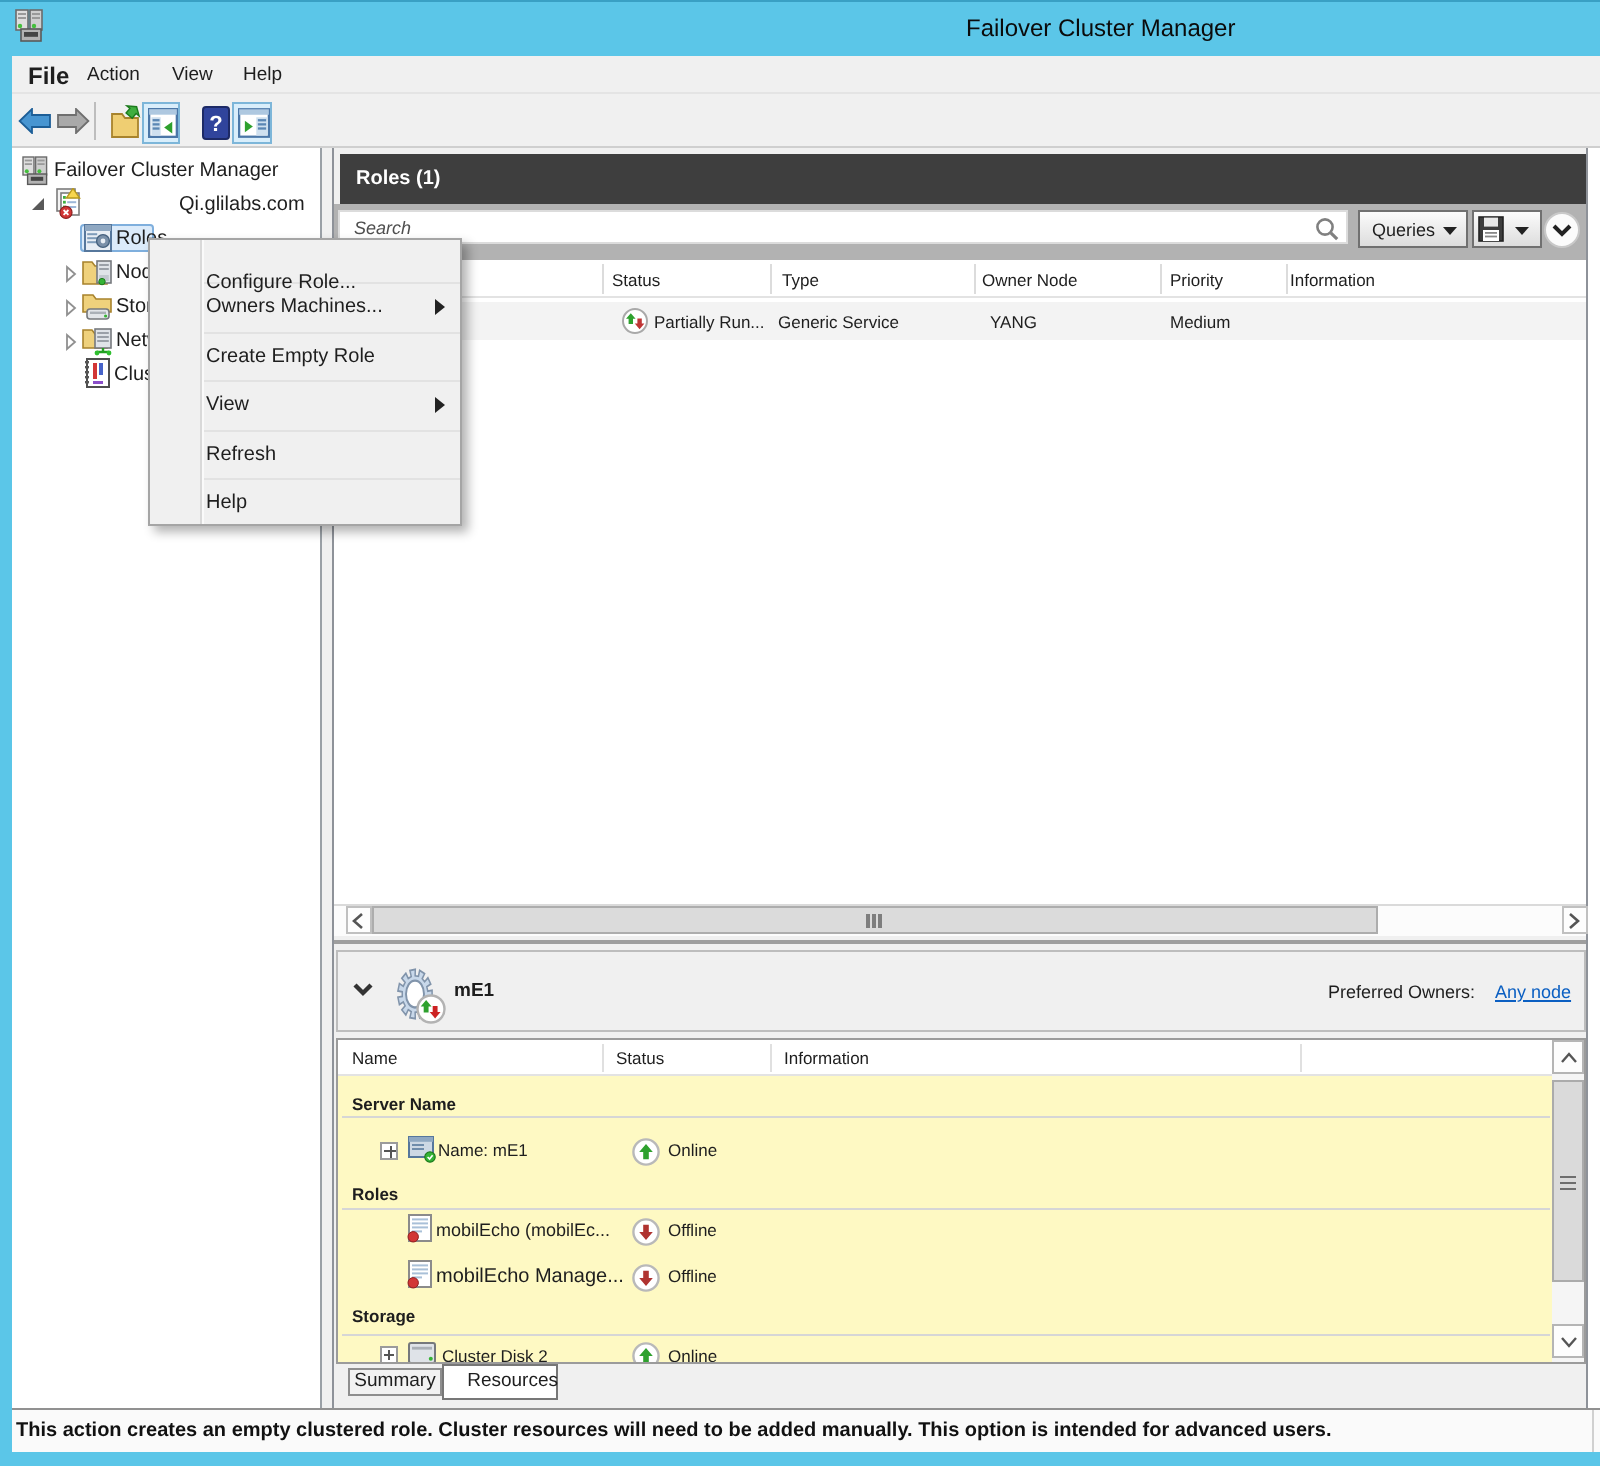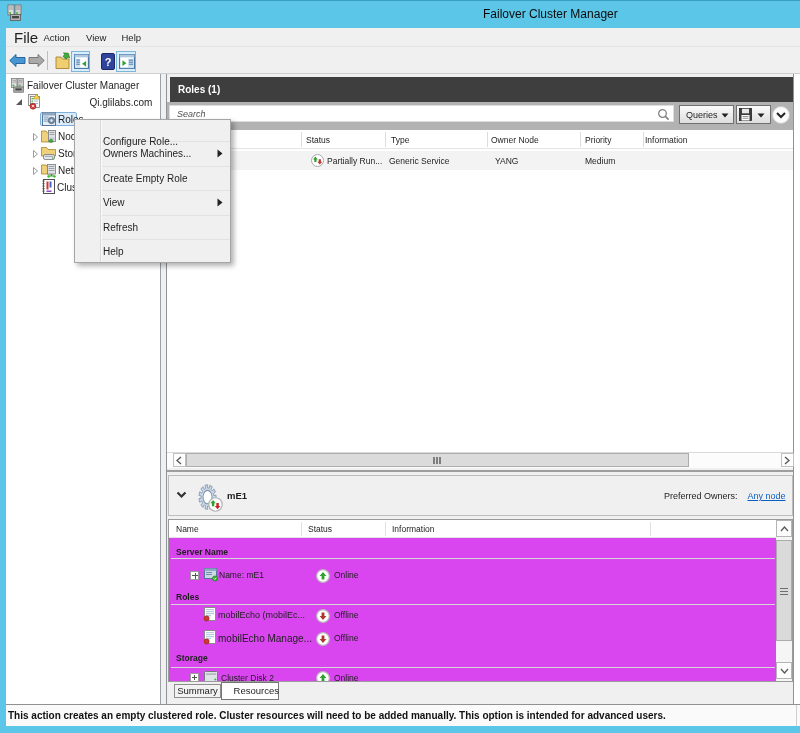--- a/index.html
+++ b/index.html
@@ -24,21 +24,21 @@
   <rect x="3.5" y="10.5" width="10" height="6" fill="#b3b3b3" stroke="#595959" stroke-width="0.8"></rect>
   <rect x="5" y="12" width="7" height="2.4" fill="#454545"></rect>
 </svg>
 <div class="a" style="left:483px;top:0;height:28px;line-height:29px;font-size:12px;color:#0b0b0b;">Failover Cluster Manager</div>
 
 <div class="a" style="left:0;top:28px;width:6px;height:698px;background:#5bc6e8;"></div>
 
 <div class="a" style="left:0;top:726px;width:800px;height:7px;background:#5bc6e8;"></div>
 
 <div class="a" style="left:6px;top:28px;width:794px;height:19px;background:#f0f0f0;border-bottom:1px solid #e4e4e4;"></div>
-<div class="a" style="left:14px;top:28px;height:19px;line-height:20px;font-size:15px;">File</div>
+<div class="a" style="left:14px;top:28px;height:19px;line-height:20px;font-size:12px;font-weight:bold;">File</div>
 <div class="a" style="left:43.5px;top:28px;height:19px;line-height:20px;font-size:9.5px;">Action</div>
 <div class="a" style="left:86px;top:28px;height:19px;line-height:20px;font-size:9.5px;">View</div>
 <div class="a" style="left:121.5px;top:28px;height:19px;line-height:20px;font-size:9.5px;">Help</div>
 
 <div class="a" style="left:6px;top:47px;width:794px;height:27px;background:#f0f0f0;border-bottom:1px solid #cfcfcf;"></div>
 <svg class="a" style="left:9px;top:54px;" width="17" height="13" viewBox="0 0 17 13">
   <path d="M7 0.5 L7 3.5 L16 3.5 L16 9.5 L7 9.5 L7 12.5 L0.8 6.5 Z" fill="#4795d1" stroke="#1c5e97" stroke-width="0.9"></path>
 </svg>
 <svg class="a" style="left:28px;top:54px;" width="17" height="13" viewBox="0 0 17 13">
   <path d="M10 0.5 L10 3.5 L1 3.5 L1 9.5 L10 9.5 L10 12.5 L16.2 6.5 Z" fill="#a9a9a9" stroke="#6f6f6f" stroke-width="0.9"></path>
@@ -255,21 +255,21 @@
 </svg>
 <svg class="a" style="left:208px;top:497px;" width="15" height="15" viewBox="0 0 16 16">
   <circle cx="8" cy="8" r="7.2" fill="#fff" stroke="#b3b3b3" stroke-width="1.3"></circle>
   <path d="M5.4 3.2 L8.3 6.6 L6.7 6.6 L6.7 9.8 L4.1 9.8 L4.1 6.6 L2.5 6.6 Z" fill="#2ea12e"></path>
   <path d="M10.2 13 L7.3 9.6 L8.9 9.6 L8.9 6.4 L11.5 6.4 L11.5 9.6 L13.1 9.6 Z" fill="#cc2222"></path>
 </svg>
 <div class="a b" style="left:227px;top:475px;height:41px;line-height:42px;font-size:9.5px;">mE1</div>
 <div class="a t10" style="left:664px;top:475px;height:41px;line-height:42px;color:#1e1e1e;font-size:9px;">Preferred Owners:</div>
 <div class="a t10" style="left:747.5px;top:475px;height:41px;line-height:42px;color:#0b5fc2;text-decoration:underline;font-size:9px;">Any node</div>
 
-<div class="a" style="left:168px;top:519px;width:625px;height:163px;background:#d946ef;border:1px solid #9b9b9b;overflow:hidden;" id="restable">
+<div class="a" style="left:168px;top:519px;width:625px;height:163px;background:#fef9c3;border:1px solid #9b9b9b;overflow:hidden;" id="restable">
 
   <div class="a" style="left:0;top:0;width:623px;height:18px;border-bottom:1px solid #e3e3e3;background:#fff;"></div>
   <div class="a" style="left:132px;top:2px;width:1px;height:14px;background:#e0e0e0;"></div>
   <div class="a" style="left:216px;top:2px;width:1px;height:14px;background:#e0e0e0;"></div>
   <div class="a" style="left:481px;top:2px;width:1px;height:14px;background:#e0e0e0;"></div>
   <div class="a t10" style="left:7px;top:0;height:18px;line-height:19px;">Name</div>
   <div class="a t10" style="left:139px;top:0;height:18px;line-height:19px;">Status</div>
   <div class="a t10" style="left:223px;top:0;height:18px;line-height:19px;">Information</div>
 
   <div class="a t10 b" style="left:7px;top:24px;height:17px;line-height:17px;">Server Name</div>

